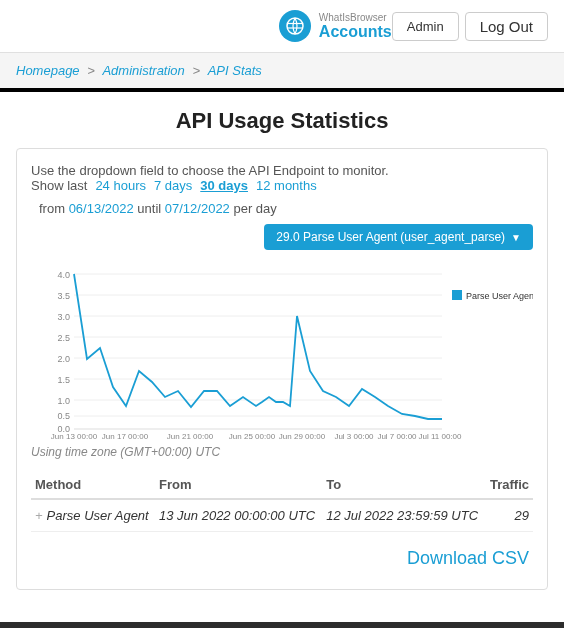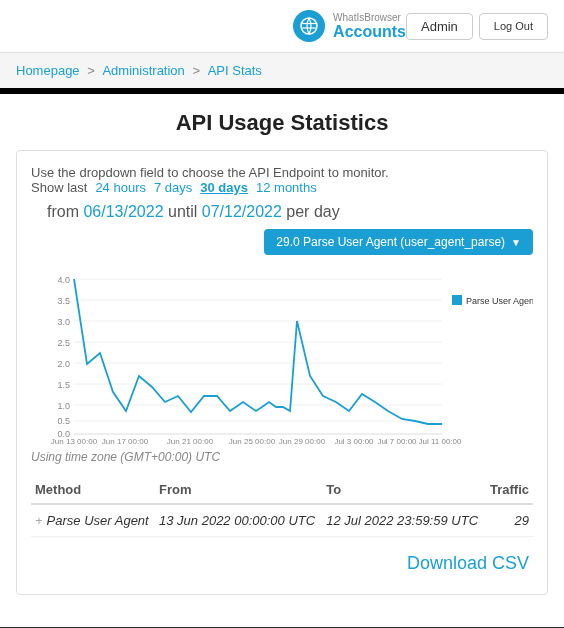--- a/index.html
+++ b/index.html
@@ -8,41 +8,41 @@
     
     .header { display: flex; align-items: center; justify-content: flex-end; padding: 10px 16px; border-bottom: 1px solid #e0e0e0; background: #fff; }
     .header-logo { display: flex; align-items: center; gap: 8px; }
     .logo-icon { width: 32px; height: 32px; background: #1a9ed4; border-radius: 50%; display: flex; align-items: center; justify-content: center; }
     .logo-icon svg { width: 20px; height: 20px; }
     .logo-text { display: flex; flex-direction: column; }
     .logo-sub { font-size: 10px; color: #888; }
     .logo-title { font-size: 16px; font-weight: 700; color: #1a9ed4; }
     .header-actions { display: flex; gap: 6px; }
     .btn-admin { padding: 5px 14px; border: 1px solid #ccc; border-radius: 4px; background: #fff; cursor: pointer; font-size: 13px; color: #333; }
-    .btn-logout { padding: 5px 14px; border: 1px solid #ccc; border-radius: 4px; background: #fff; cursor: pointer; font-size: 11px; color: #333; }
-
-    
-    .breadcrumb { padding: 10px 16px; font-size: 13px; color: #555; background: #f5f5f5; border-bottom: 6px solid #000000; }
+    .btn-logout { padding: 5px 14px; border: 1px solid #ccc; border-radius: 4px; background: #fff; cursor: pointer; font-size: 15px; color: #333; }
+
+    
+    .breadcrumb { padding: 10px 16px; font-size: 13px; color: #555; background: #f5f5f5; border-bottom: 4px solid #000000; font-style: italic; }
     .breadcrumb a { color: #1a9ed4; text-decoration: none; }
     .breadcrumb span { color: #888; margin: 0 4px; }
 
     
     .main { padding: 16px; }
     .page-title { font-size: 22px; font-weight: 700; margin-bottom: 14px; color: #222; text-align: center; }
 
     
     .card { border: 1px solid #ddd; border-radius: 4px; padding: 14px; }
     .card-hint { font-size: 13px; color: #555; }
 
     
     .controls-row { display: flex; align-items: center; gap: 8px; margin-bottom: 14px; flex-wrap: wrap; }
     .show-last-label { font-size: 13px; color: #555; }
     .time-link { font-size: 13px; color: #1a9ed4; text-decoration: none; cursor: pointer; }
     .time-link.active { font-weight: 700; color: #1a9ed4; text-decoration: underline; }
-    .date-range { font-size: 16px; color: #555; margin-left: 16px; }
+    .date-range { font-size: 13px; color: #555; margin-left: 8px; }
     .date-range a { color: #1a9ed4; text-decoration: none; }
     .endpoint-dropdown { margin-left: auto; background: #1a9ed4; color: #fff; border: none; border-radius: 4px; padding: 6px 12px; font-size: 12px; cursor: pointer; display: flex; align-items: center; gap: 6px; }
     .endpoint-dropdown .caret { font-size: 10px; }
 
     
     .chart-area { position: relative; height: 175px; margin-bottom: 6px; }
     .chart-svg { width: 100%; height: 100%; }
 
     
     .tz-note { font-size: 12px; color: #888; font-style: italic; margin-bottom: 12px; }

